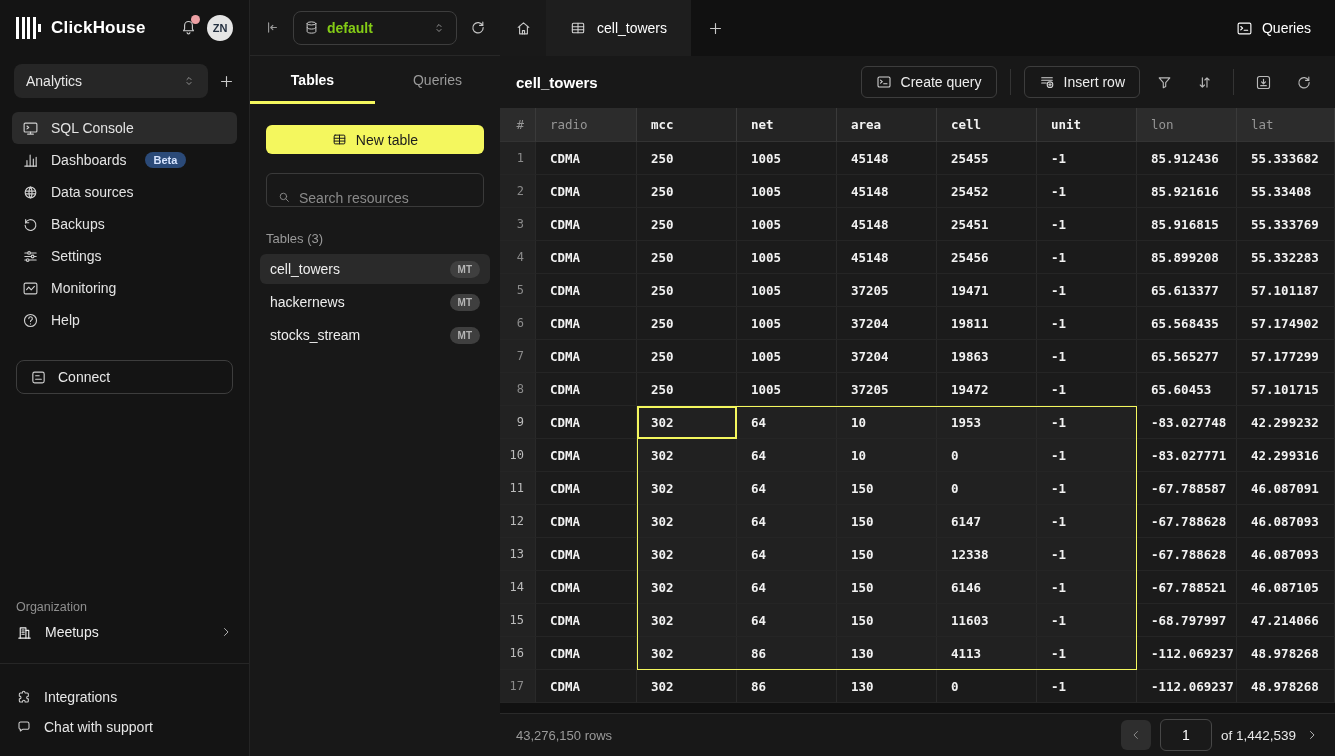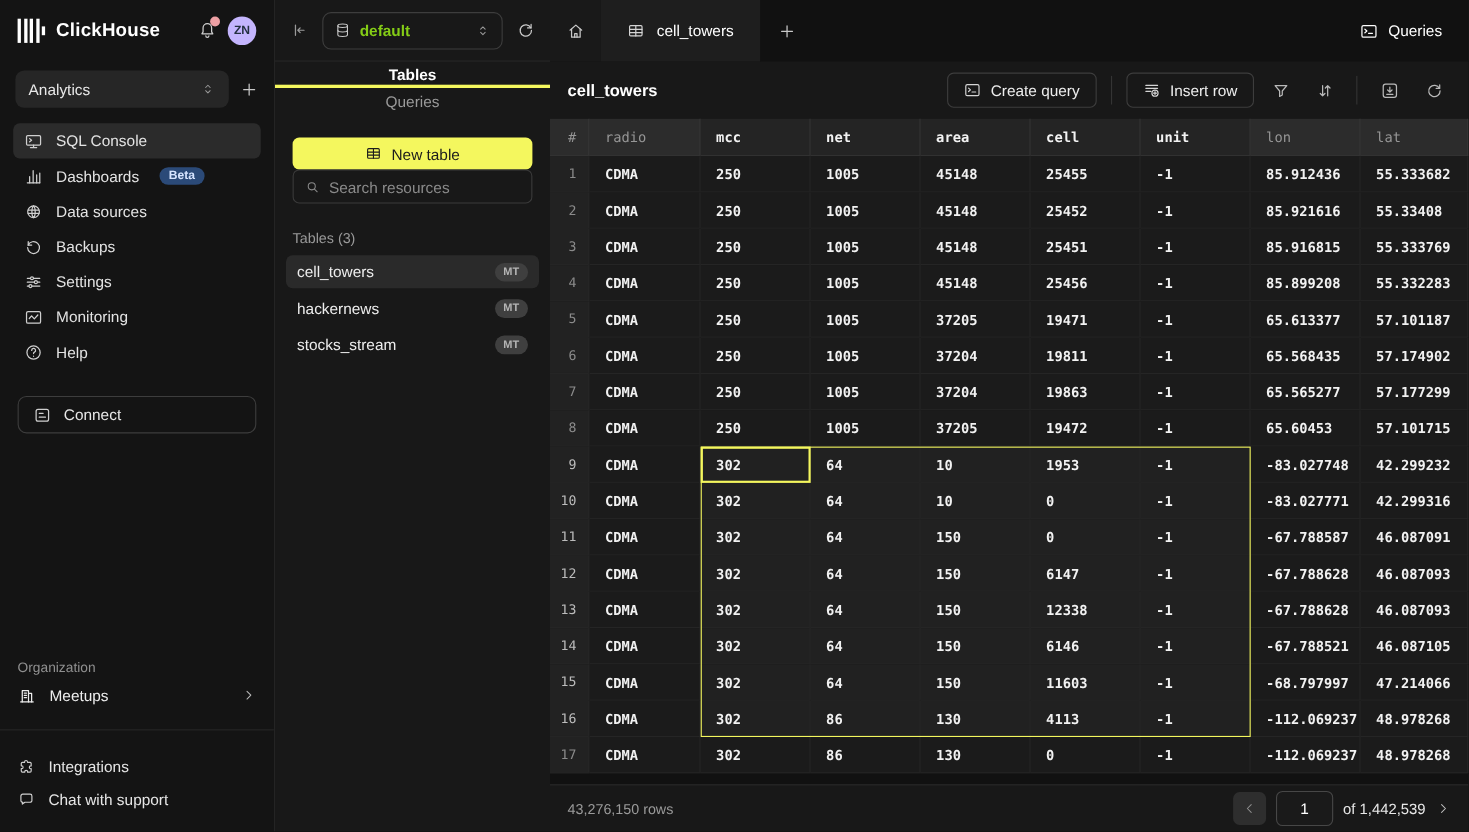--- a/index.html
+++ b/index.html
@@ -14,21 +14,21 @@
 
   
   .sidebar { width:250px; background:#141414; border-right:1px solid #242424; display:flex; flex-direction:column; }
   .brand-row { height:56px; display:flex; align-items:center; padding:0 16px; gap:10px; }
   .logo { display:flex; align-items:center; gap:2.5px; height:22px; }
   .logo i { display:block; width:3px; height:22px; background:#fff; }
   .logo i.nub { height:8px; }
   .brand { font-size:17px; font-weight:700; color:#fff; letter-spacing:.2px; }
   .bell { margin-left:auto; position:relative; color:#cfcfcf; cursor:pointer; }
   .bell .dot { position:absolute; top:-3px; right:-3px; width:9px; height:9px; border-radius:50%; background:#eda0a4; }
-  .avatar { width:26px; height:26px; border-radius:50%; background:#c4b5fd; color:#243040; font-size:11px; font-weight:700; display:flex; align-items:center; justify-content:center; }
+  .avatar { width:26px; height:26px; border-radius:50%; background:#e5e5e5; color:#243040; font-size:11px; font-weight:700; display:flex; align-items:center; justify-content:center; }
   .ws-row { display:flex; align-items:center; padding:0 14px; margin-top:8px; gap:10px; }
   .ws-select { flex:1; height:34px; background:#262626; border-radius:8px; display:flex; align-items:center; padding:0 12px; gap:8px; color:#e8e8e8; cursor:pointer; }
   .ws-select .icn { margin-left:auto; color:#9a9a9a; }
   .icon-btn { background:none; border:none; color:#c9c9c9; display:flex; align-items:center; justify-content:center; cursor:pointer; }
   nav { margin-top:14px; padding:0 12px; }
   .nav-item { height:32px; border-radius:6px; display:flex; align-items:center; gap:12px; padding:0 10px; color:#e3e3e3; cursor:pointer; }
   .nav-item .icn { color:#cfcfcf; }
   .nav-item.active { background:#2b2b2b; }
   .badge-beta { margin-left:6px; background:#2b4a78; color:#d6e4ff; font-size:11px; font-weight:600; padding:2px 9px; border-radius:10px; }
   .connect-btn { margin:24px 16px 0; height:34px; border:1px solid #3d3d3d; border-radius:8px; background:none; color:#e8e8e8; font-size:14px; display:flex; align-items:center; gap:11px; padding:0 13px; cursor:pointer; }
@@ -44,28 +44,28 @@
   .status-dot { width:8px; height:8px; border-radius:50%; margin:0 4px; flex:none; }
 
   
   .explorer { width:250px; background:#181818; display:flex; flex-direction:column; }
   .exp-top { height:56px; border-bottom:1px solid #272727; display:flex; align-items:center; padding:0 14px; gap:12px; }
   .exp-top .collapse { color:#9a9a9a; }
   .db-select { flex:1; height:34px; border:1px solid #3d3d3d; border-radius:8px; display:flex; align-items:center; gap:8px; padding:0 10px; cursor:pointer; }
   .db-select .dbname { font-weight:600; color:#84cc16; }
   .db-select .icn:first-child { color:#c9c9c9; width:15px; height:15px; }
   .db-select .updown { margin-left:auto; color:#9a9a9a; width:14px; height:14px; }
-  .exp-tabs { height:48px; display:flex;flex-direction:column; }
+  .exp-tabs { height:48px; display:flex; }
   .exp-tab { flex:1; display:flex; align-items:center; justify-content:center; color:#9a9a9a; cursor:pointer; position:relative; }
   .exp-tab.active { color:#fff; font-weight:600; }
   .exp-tab.active::after { content:""; position:absolute; left:0; right:0; bottom:0; height:3px; background:var(--accent); }
   .exp-content { padding:0 16px; }
   .new-table-btn { margin-top:21px; width:100%; height:29px; background:var(--accent); color:#1c1c1c; border:none; border-radius:6px; font-size:14px; display:flex; align-items:center; justify-content:center; gap:9px; cursor:pointer; }
   .new-table-btn .icn { color:#1c1c1c; width:15px; height:15px; }
-  .search-box { height:31px; border:1px solid #3a3a3a; border-radius:6px; display:flex; align-items:center; gap:8px; padding:0 10px; color:#8a8a8a; }
+  .search-box { margin-top:19px; height:31px; border:1px solid #3a3a3a; border-radius:6px; display:flex; align-items:flex-start; gap:8px; padding:16px 10px; color:#8a8a8a; }
   .search-box input { flex:1; background:none; border:none; outline:none; color:#ddd; font-size:14px; font-family:inherit; }
   .search-box input::placeholder { color:#8a8a8a; }
   .section-label { margin-top:24px; color:#9a9a9a; font-size:13px; }
   .tbl-list { margin:8px -6px 0; }
   .tbl-item { height:30px; border-radius:6px; display:flex; align-items:center; padding:0 10px; gap:8px; cursor:pointer; margin-bottom:3px; }
   .tbl-item.selected { background:#2a2a2a; }
   .badge-mt { margin-left:auto; background:#3f3f3f; color:#b5b5b5; font-size:10px; font-weight:700; padding:3px 8px; border-radius:9px; }
 
   
   .main { flex:1; display:flex; flex-direction:column; background:#191919; min-width:0; }

